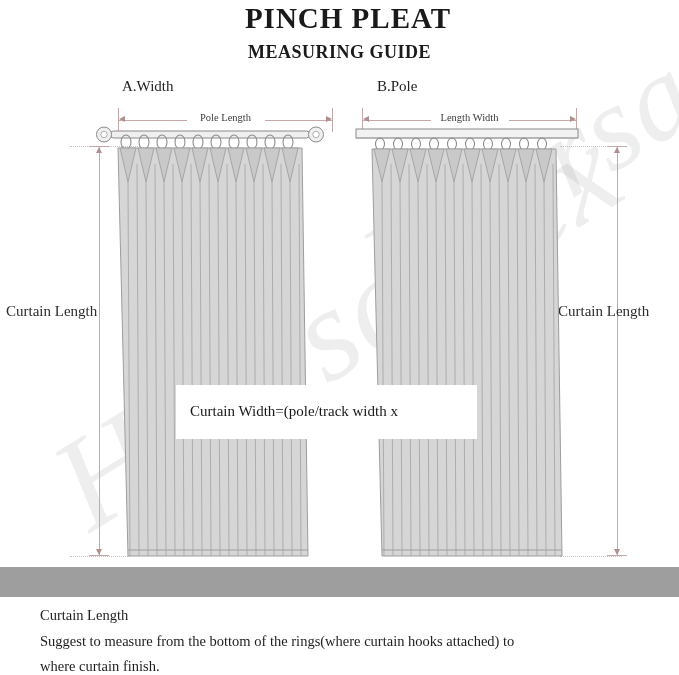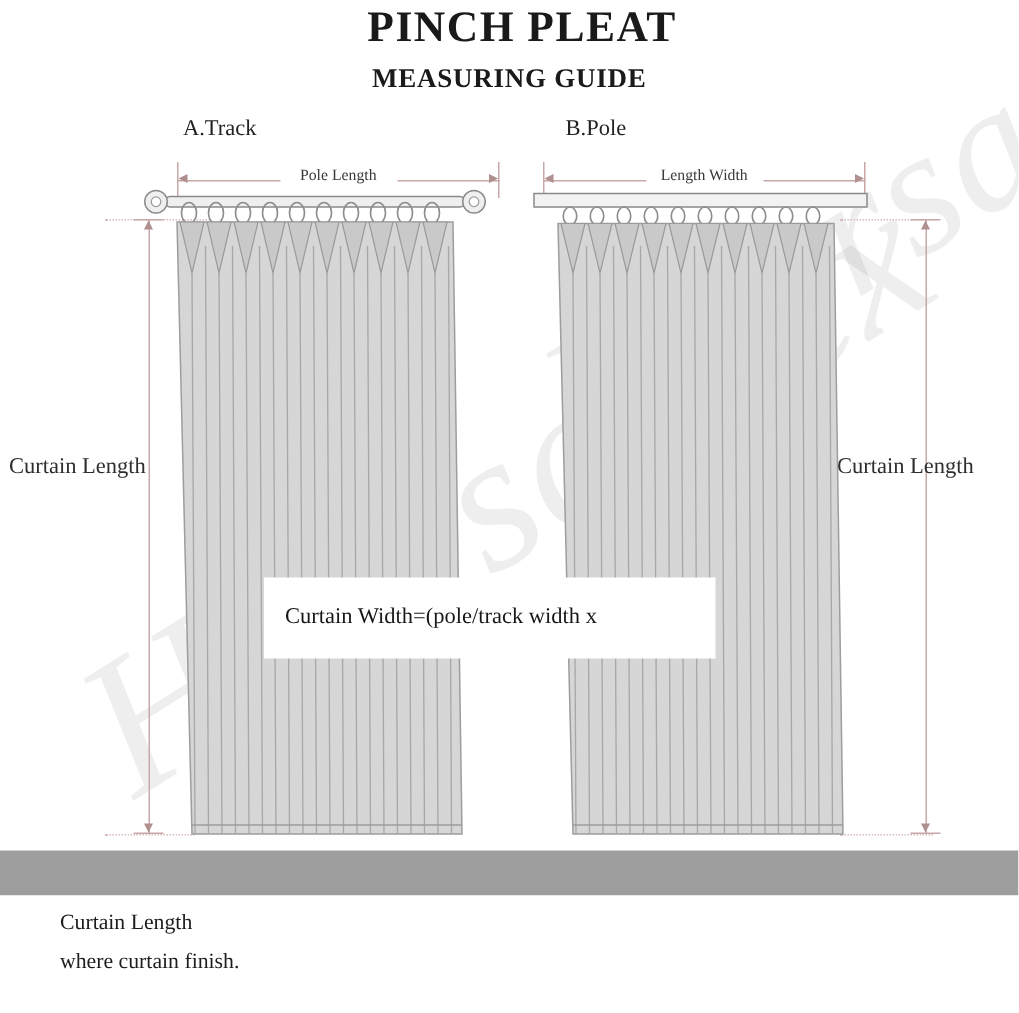--- a/index.html
+++ b/index.html
@@ -203,21 +203,21 @@
 </style>
 </head>
 <body>
 
 <div class="wm" id="wm1">HVersailtex</div>
 <div class="wm" id="wm2">HVersailtex</div>
 
 <div class="title">PINCH PLEAT</div>
 <div class="subtitle">MEASURING GUIDE</div>
 
-<div class="panel-label" id="label-a">A.Track</div>
+<div class="panel-label" id="label-a">A.Width</div>
 <div class="panel-label" id="label-b">B.Pole</div>
 
 <div class="dim" id="dim-pole">
   <div class="line"></div>
   <div class="tick-l"></div>
   <div class="tick-r"></div>
   <div class="arrow-l"></div>
   <div class="arrow-r"></div>
   <div class="dim-text">Pole Length</div>
 </div>
@@ -378,14 +378,15 @@
   <path d="M36 438 L216 438" stroke="#9d9d9d" stroke-width="1" fill="none"></path>
 </svg>
 
 <div id="formula-box">
   <div>Curtain Width=(pole/track width x</div>
 </div>
 
 <div id="bottom-bar"></div>
 <div id="bottom-note">
   <div class="hdr">Curtain Length</div>
+  <div>Suggest to measure from the bottom of the rings(where curtain hooks attached) to</div>
   <div>where curtain finish.</div>
 </div>
 
 </body></html>

